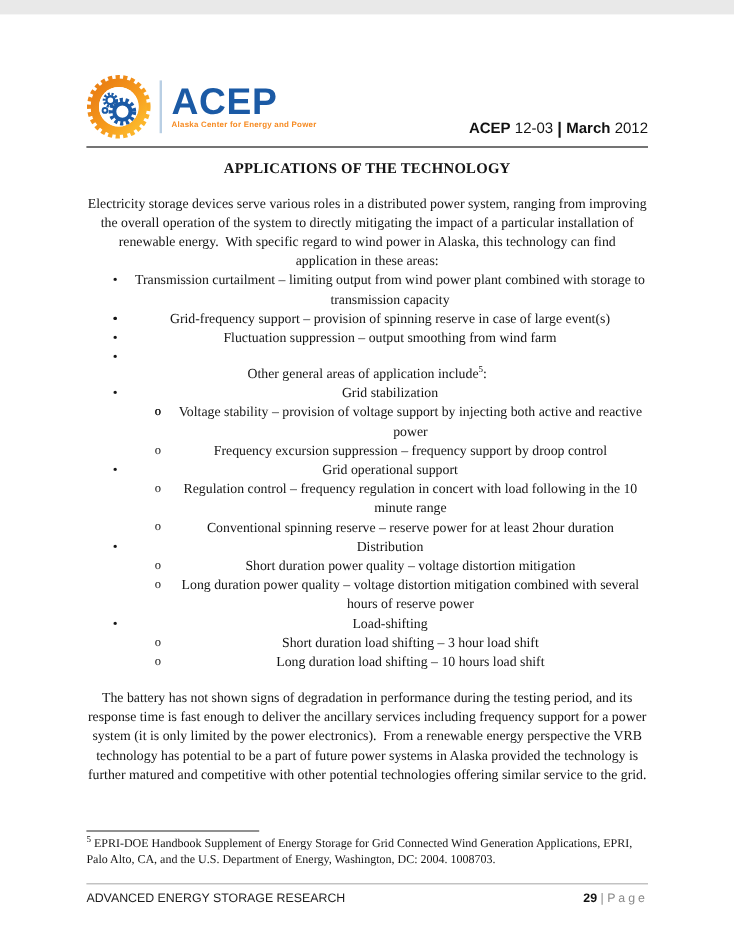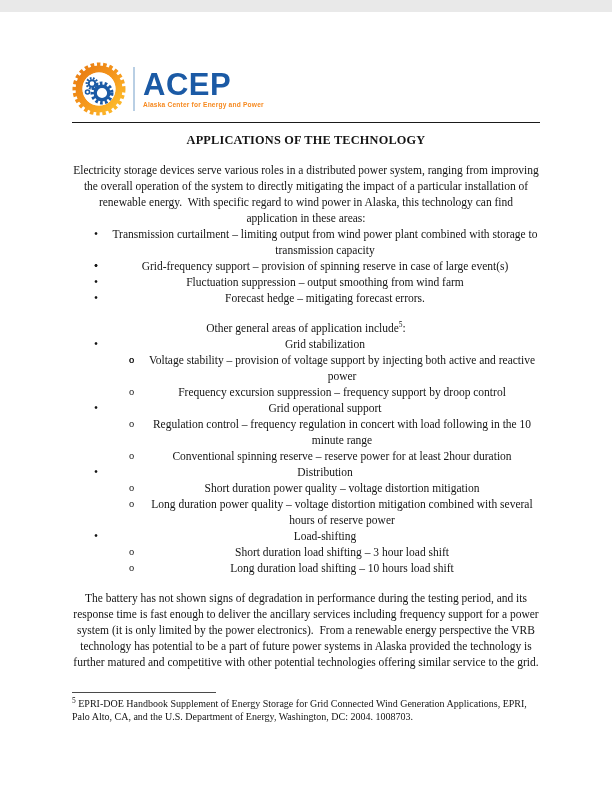--- a/index.html
+++ b/index.html
@@ -84,33 +84,40 @@
         <circle cx="20" cy="21.5" r="1.3" fill="#ffffff"></circle>
 
         <circle cx="15.5" cy="30" r="2" fill="none" stroke="#1b5aa5" stroke-width="1.6"></circle>
       </svg>
       <div class="logo-divider"></div>
       <div class="logo-textblock">
         <span class="logo-wordmark">ACEP</span>
         <span class="logo-tagline">Alaska Center for Energy and Power</span>
       </div>
     </div>
+    <div class="doc-ref">
+      <b>ACEP</b>
+      <span>12-03</span>
+      <span class="bar">|</span>
+      <b>March</b>
+      <span>2012</span>
+    </div>
   </div>
 
   <div class="content">
     <div class="doc-title">APPLICATIONS OF THE TECHNOLOGY</div>
 
     <div class="para">Electricity storage devices serve various roles in a distributed power system, ranging from improving the overall operation of the system to directly mitigating the impact of a particular installation of renewable energy.  With specific regard to wind power in Alaska, this technology can find application in these areas:</div>
 
     <div>
         <div class="li1"><span class="marker">•</span><span>Transmission curtailment – limiting output from wind power plant combined with storage to transmission capacity</span></div>
         <div class="li1"><span class="marker">•</span></div>
         <div class="li1"><span class="marker">•</span><span>Grid-frequency support – provision of spinning reserve in case of large event(s)</span></div>
         <div class="li1"><span class="marker">•</span><span>Fluctuation suppression – output smoothing from wind farm</span></div>
-        <div class="li1"><span class="marker">•</span><span>Forecast hedge – mitigating forecast errors.</span></div>
+        <div class="li1"><span class="marker">•</span></div>
       </div>
 
     <div class="para section-gap"><span>Other general areas of application include</span><sup class="fn-ref">5</sup><span>:</span></div>
 
     <div>
         <div class="li1"><span class="marker">•</span><span>Grid stabilization</span></div>
         <div class="li2"><span class="marker">o</span></div>
         <div class="li2"><span class="marker">o</span><span>Voltage stability – provision of voltage support by injecting both active and reactive power</span></div>
         <div class="li2"><span class="marker">o</span><span>Frequency excursion suppression – frequency support by droop control</span></div>
         <div class="li1"><span class="marker">•</span><span>Grid operational support</span></div>
@@ -125,14 +132,18 @@
       </div>
 
     <div class="para section-gap">The battery has not shown signs of degradation in performance during the testing period, and its response time is fast enough to deliver the ancillary services including frequency support for a power system (it is only limited by the power electronics).  From a renewable energy perspective the VRB technology has potential to be a part of future power systems in Alaska provided the technology is further matured and competitive with other potential technologies offering similar service to the grid.</div>
   </div>
 
   <div class="footnote">
     <div class="footnote-rule"></div>
     <div><sup class="fn-ref">5</sup><span> EPRI-DOE Handbook Supplement of Energy Storage for Grid Connected Wind Generation Applications, EPRI, Palo Alto, CA, and the U.S. Department of Energy, Washington, DC: 2004. 1008703.</span></div>
   </div>
 
+  <div class="footer">
+    <span>ADVANCED ENERGY STORAGE RESEARCH</span>
+    <span class="footer-right"><span class="pg-num">29</span><span> | </span><span class="pg-word">Page</span></span>
+  </div>
 
 </div>
 
 </body></html>

